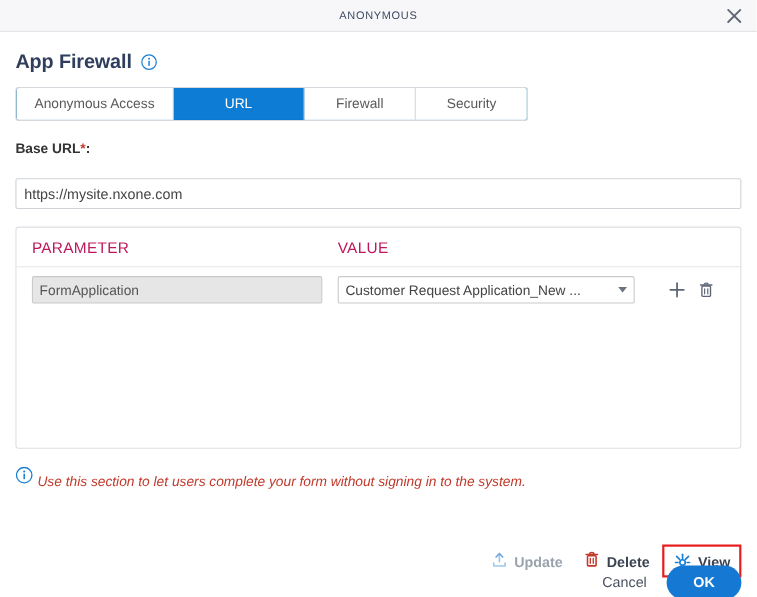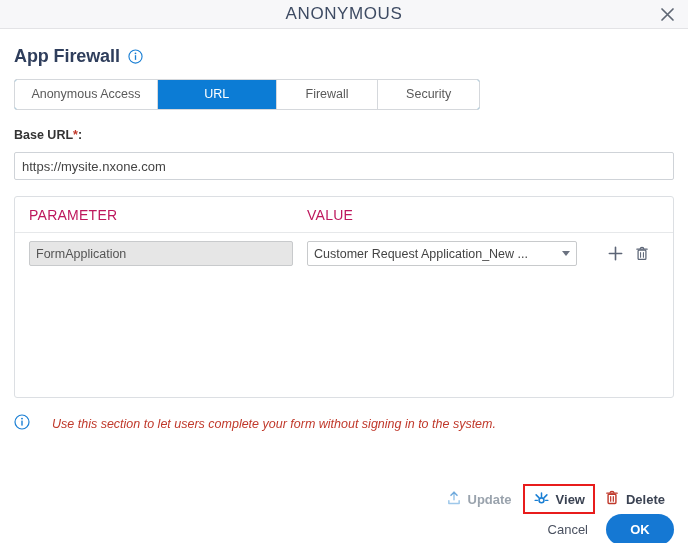--- a/index.html
+++ b/index.html
@@ -19,21 +19,21 @@
   .titlebar {
     position: relative;
     height: 28px;
     background: #f7f7f9;
     border-bottom: 1px solid #e3e3e6;
     display: flex;
     align-items: center;
     justify-content: center;
   }
   .titlebar-title {
-    font-size: 17px;
+    font-size: 10px;
     letter-spacing: 0.6px;
     color: #3e4b63;
     font-weight: 400;
   }
   .close-btn {
     position: absolute;
     right: 10px;
     top: 50%;
     transform: translateY(-50%);
     width: 22px;
@@ -106,21 +106,21 @@
 
   
   .field-label {
     margin-top: 18px;
     font-size: 12.5px;
     font-weight: bold;
     color: #333;
   }
   .req-star { color: #c0392b; font-weight: bold; }
   .url-input {
-    margin-top: 10px;
+    margin-top: 20px;
     width: 100%;
     box-sizing: border-box;
     height: 28px;
     border: 1px solid #cfd3d8;
     border-radius: 2px;
     font-family: "Liberation Sans", sans-serif;
     font-size: 13px;
     color: #444;
     padding: 0 7px;
     outline: none;
@@ -205,22 +205,22 @@
   .icon-btn {
     cursor: pointer;
     display: flex;
     align-items: center;
     justify-content: center;
   }
 
   
   .note-row {
     display: flex;
-    align-items: center;
-    gap: 22px;
+    align-items: flex-end;
+    gap: 4px;
     margin-top: 16px;
   }
   .note-text {
     font-size: 12.5px;
     font-style: italic;
     color: #c0392b;
   }
 
   
   .action-row {
@@ -375,45 +375,45 @@
       <span>
         <svg width="16" height="16" viewBox="0 0 18 18" aria-hidden="true">
           <path d="M9 2.6 L9 11" stroke="#9ec8ea" stroke-width="1.7" stroke-linecap="round"></path>
           <path d="M5.6 6 L9 2.6 L12.4 6" stroke="#6fa9dc" stroke-width="1.7" fill="none" stroke-linecap="round" stroke-linejoin="round"></path>
           <path d="M3.2 12.2 V15.2 H14.8 V12.2" stroke="#9ec8ea" stroke-width="1.7" fill="none" stroke-linecap="round" stroke-linejoin="round"></path>
         </svg>
       </span>
       <span>Update</span>
     </div>
 
+    <div class="action-btn action-delete">
+      <span>
+        <svg width="16" height="17" viewBox="0 0 18 19" aria-hidden="true">
+          <path d="M3.2 4.6 H14.8" stroke="#c0392b" stroke-width="1.6" stroke-linecap="round"></path>
+          <path d="M6.8 4.3 C6.8 3.1 7.9 2.5 9 2.5 C10.1 2.5 11.2 3.1 11.2 4.3" stroke="#c0392b" stroke-width="1.4" fill="none"></path>
+          <rect x="4.6" y="5.8" width="8.8" height="10.4" rx="1" fill="none" stroke="#c0392b" stroke-width="1.6"></rect>
+          <path d="M7.5 8.5 V13.6 M10.5 8.5 V13.6" stroke="#c0392b" stroke-width="1.4" stroke-linecap="round"></path>
+        </svg>
+      </span>
+      <span>Delete</span>
+    </div>
+
     <div class="action-btn action-view">
       <span>
         <svg width="17" height="17" viewBox="0 0 18 18" aria-hidden="true">
           <circle cx="9" cy="12" r="2.6" fill="none" stroke="#1a7fd4" stroke-width="1.6"></circle>
           <path d="M9 8.2 L9 4.2" stroke="#1a7fd4" stroke-width="1.6" stroke-linecap="round"></path>
           <path d="M6.2 9.1 L3.3 6.2" stroke="#1a7fd4" stroke-width="1.6" stroke-linecap="round"></path>
           <path d="M11.8 9.1 L14.7 6.2" stroke="#1a7fd4" stroke-width="1.6" stroke-linecap="round"></path>
           <path d="M4.7 12 L2.2 12" stroke="#1a7fd4" stroke-width="1.5" stroke-linecap="round"></path>
           <path d="M13.3 12 L15.8 12" stroke="#1a7fd4" stroke-width="1.5" stroke-linecap="round"></path>
         </svg>
       </span>
       <span>View</span>
     </div>
-
-    <div class="action-btn action-delete">
-      <span>
-        <svg width="16" height="17" viewBox="0 0 18 19" aria-hidden="true">
-          <path d="M3.2 4.6 H14.8" stroke="#c0392b" stroke-width="1.6" stroke-linecap="round"></path>
-          <path d="M6.8 4.3 C6.8 3.1 7.9 2.5 9 2.5 C10.1 2.5 11.2 3.1 11.2 4.3" stroke="#c0392b" stroke-width="1.4" fill="none"></path>
-          <rect x="4.6" y="5.8" width="8.8" height="10.4" rx="1" fill="none" stroke="#c0392b" stroke-width="1.6"></rect>
-          <path d="M7.5 8.5 V13.6 M10.5 8.5 V13.6" stroke="#c0392b" stroke-width="1.4" stroke-linecap="round"></path>
-        </svg>
-      </span>
-      <span>Delete</span>
-    </div>
   </div>
 
   
   <div class="footer">
     <button class="btn-cancel">Cancel</button>
     <button class="btn-ok">OK</button>
   </div>
 
 </div>
 

